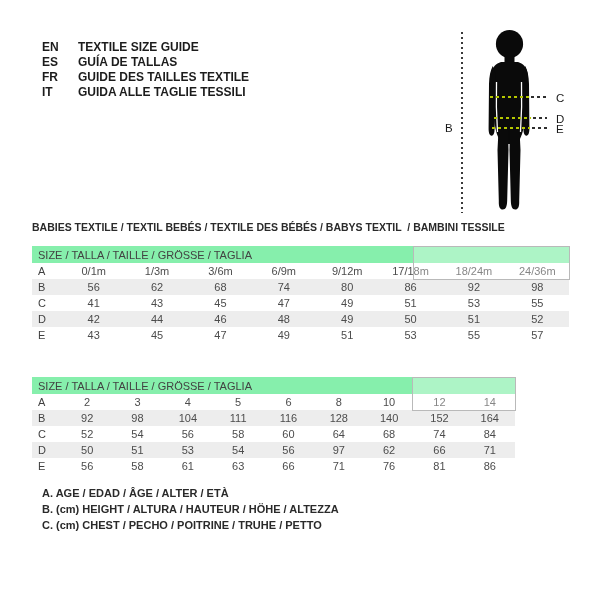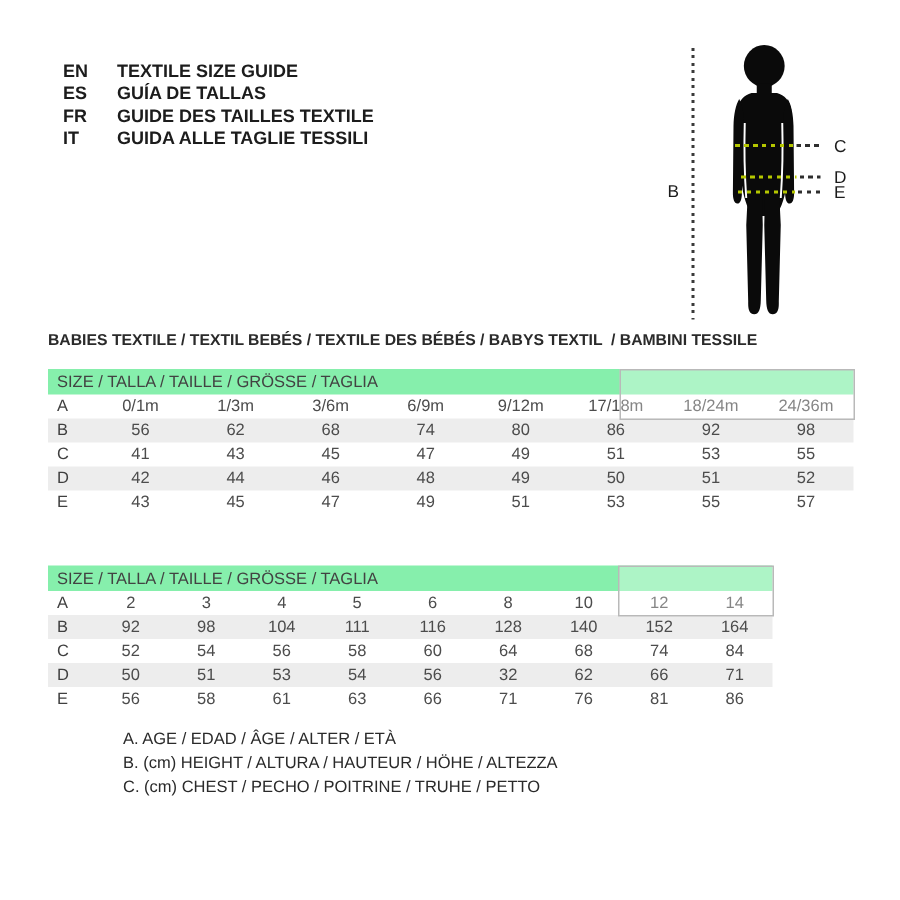--- a/index.html
+++ b/index.html
@@ -30,21 +30,21 @@
   
   .table{position:absolute;left:32px;}
   .size-bar{height:17px;background:#86efac;color:#424242;font-size:11px;display:flex;align-items:center;padding-left:6px;box-sizing:border-box;}
   .tr{height:16px;display:flex;align-items:center;font-size:11px;color:#4c4c4c;}
   .tr.alt{background:#ededed;}
   .td-label{width:30px;padding-left:6px;box-sizing:border-box;color:#3f3f3f;flex:none;}
   .td{flex:1;text-align:center;}
   .highlight-box{position:absolute;top:0;height:32px;border:1px solid #b9b9b9;background:rgba(255,255,255,0.32);z-index:2;pointer-events:none;}
 
   
-  .legend{position:absolute;left:42px;top:485px;font-weight:400;font-size:11px;color:#2a2a2a;margin-left:40px;}
+  .legend{position:absolute;left:42px;top:485px;font-weight:700;font-size:11px;color:#2a2a2a;}
   .legend .line{height:16px;display:flex;align-items:center;white-space:pre;}
 </style>
 </head>
 <body>
 
 <div class="sheet">
 
   <div class="lang">
       <div class="line"><span class="code">EN</span><span>TEXTILE SIZE GUIDE</span></div>
       <div class="line"><span class="code">ES</span><span>GUÍA DE TALLAS</span></div>
@@ -181,21 +181,21 @@
         <div class="td">74</div>
         <div class="td">84</div>
       </div>
       <div class="tr alt">
         <div class="td-label">D</div>
         <div class="td">50</div>
         <div class="td">51</div>
         <div class="td">53</div>
         <div class="td">54</div>
         <div class="td">56</div>
-        <div class="td">32</div>
+        <div class="td">97</div>
         <div class="td">62</div>
         <div class="td">66</div>
         <div class="td">71</div>
       </div>
       <div class="tr">
         <div class="td-label">E</div>
         <div class="td">56</div>
         <div class="td">58</div>
         <div class="td">61</div>
         <div class="td">63</div>

